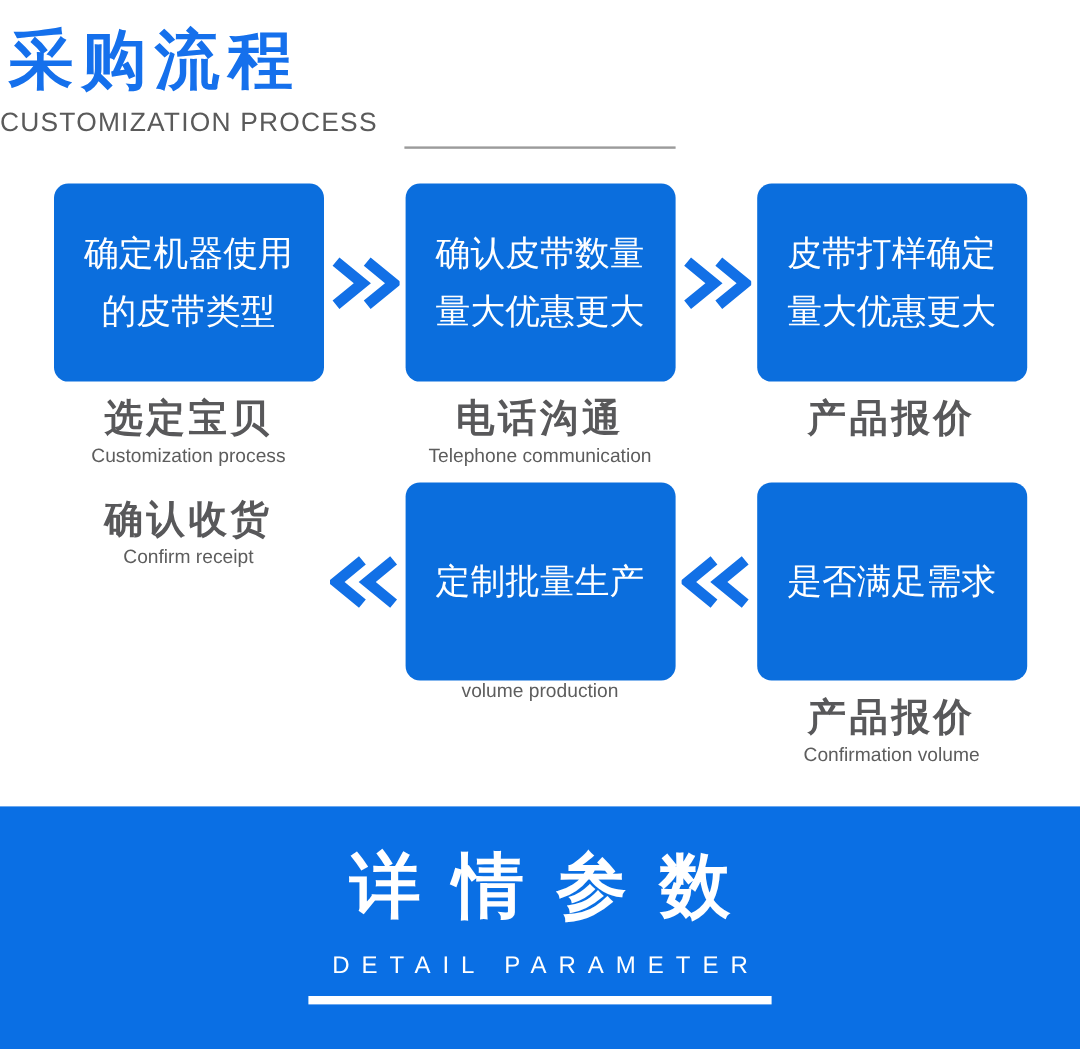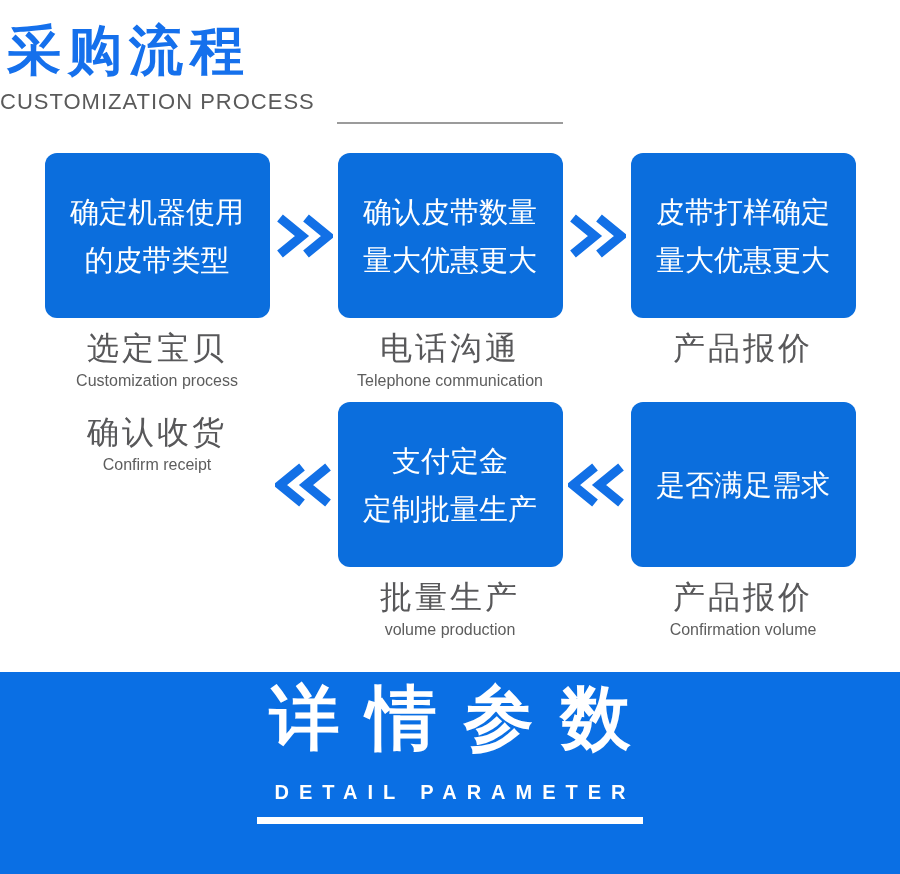--- a/index.html
+++ b/index.html
@@ -49,20 +49,21 @@
     justify-content: center; align-items: center;
     font-size: 29px; line-height: 48px;
     text-align: center;
     white-space: nowrap;
   }
   .step-cn {
     margin-top: 9px;
     font-size: 32px; color: #58585a;
     letter-spacing: 3px;
     text-align: center;
+    font-weight: bold;
   }
   .step-en {
     margin-top: 1px;
     font-size: 16px; color: #5d5d5d;
     text-align: center;
   }
   .arrow-cell {
     width: 68px;
     display: flex; justify-content: center;
     margin-top: 61px;
@@ -71,26 +72,27 @@
 
   
   .detail-banner {
     position: absolute; left: 0; right: 0; bottom: 0;
     height: 202px;
     background: #0a6fe4;
     text-align: center;
     color: #ffffff;
   }
   .banner-title {
-    font-size: 70px; font-weight: bold;
+    padding-top: 27px;
+    font-size: 59px; font-weight: bold;
     letter-spacing: 27px; padding-left: 27px;
   }
   .banner-subtitle {
     margin-top: 15px;
-    font-size: 20px; font-weight: bold;
+    font-size: 20px; font-weight: normal;
     letter-spacing: 10px; padding-left: 10px;
   }
   .banner-underline {
     width: 386px; height: 7px;
     background: #ffffff;
     margin: 13px auto 0;
   }
 </style>
 </head>
 <body>
@@ -155,24 +157,22 @@
 
       <div class="arrow-cell">
         <svg width="58" height="44" viewBox="0 0 58 44">
           <path d="M53 4 L31 22 L53 40" fill="none" stroke="#1270e6" stroke-width="9"></path>
           <path d="M27 4 L5 22 L27 40" fill="none" stroke="#1270e6" stroke-width="9"></path>
         </svg>
       </div>
 
       <div class="step">
         <div class="step-box">
-          <div>支付定金</div>
           <div>定制批量生产</div>
         </div>
-        <div class="step-cn">批量生产</div>
         <div class="step-en">volume production</div>
       </div>
 
       <div class="arrow-cell">
         <svg width="58" height="44" viewBox="0 0 58 44">
           <path d="M53 4 L31 22 L53 40" fill="none" stroke="#1270e6" stroke-width="9"></path>
           <path d="M27 4 L5 22 L27 40" fill="none" stroke="#1270e6" stroke-width="9"></path>
         </svg>
       </div>
 

